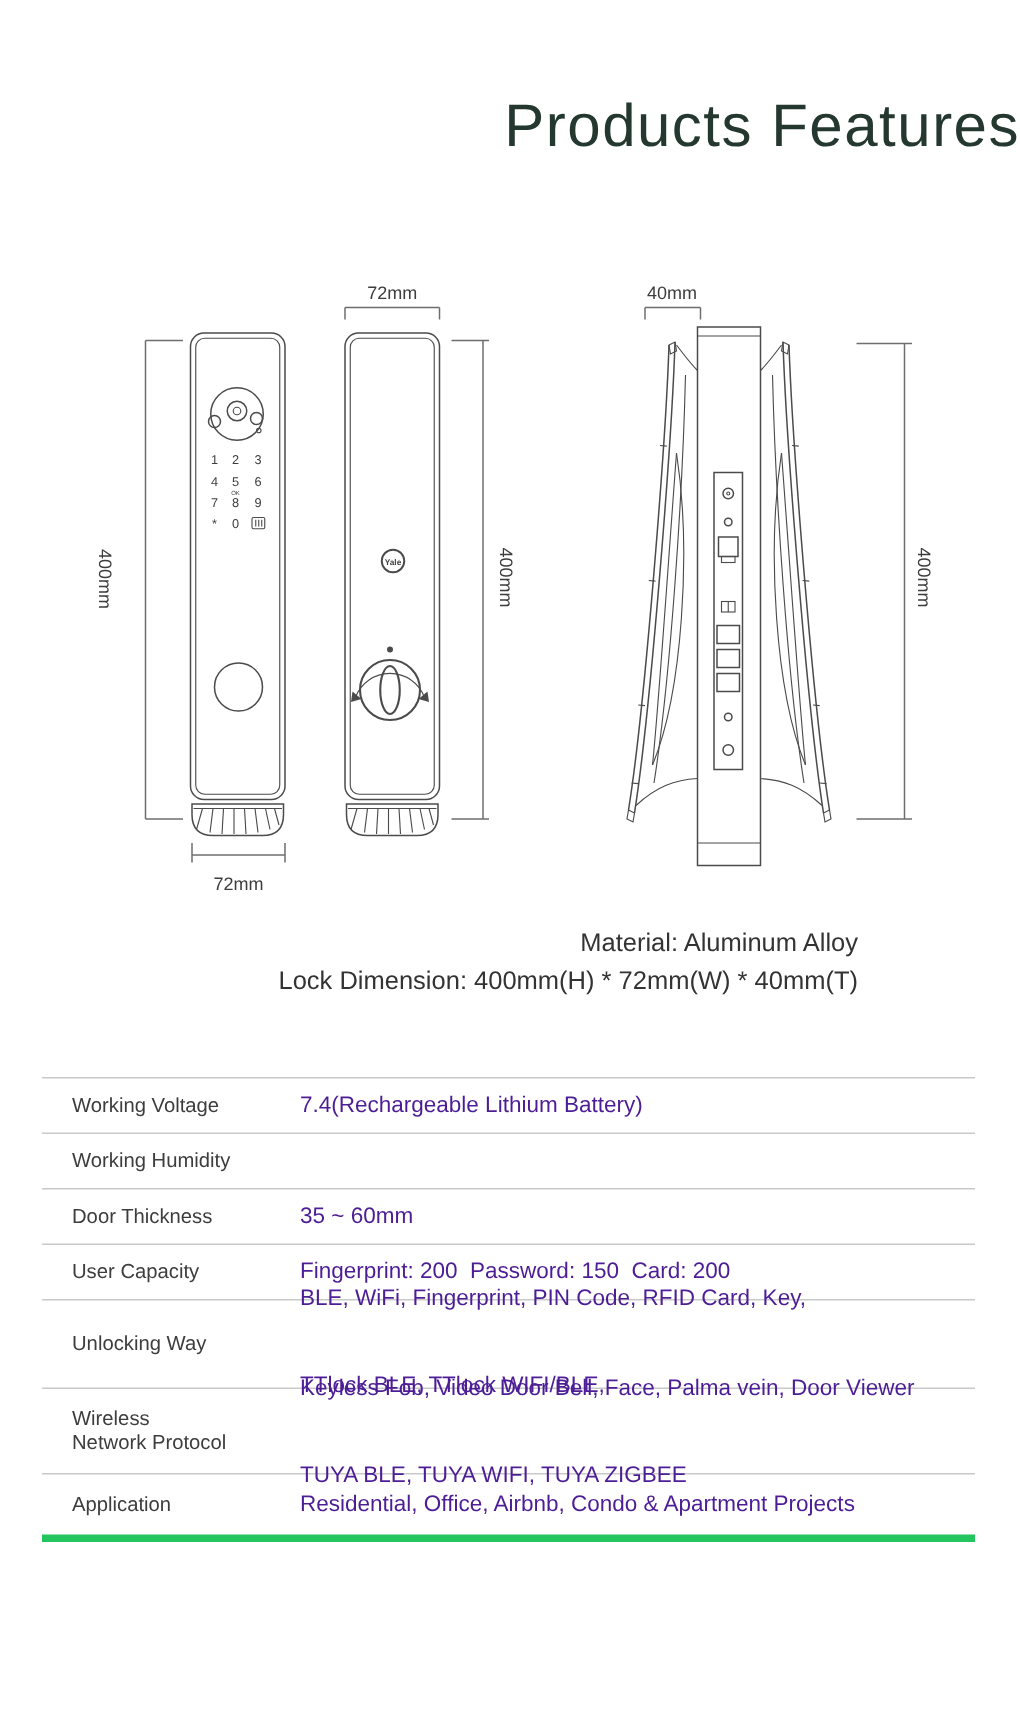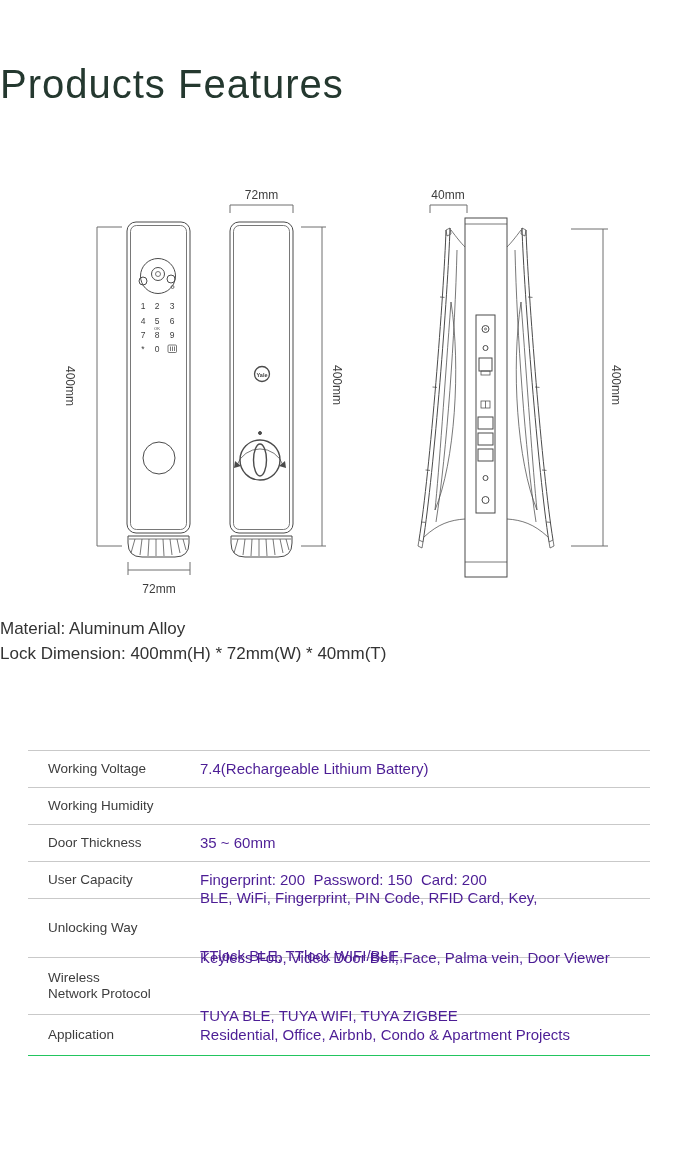--- a/index.html
+++ b/index.html
@@ -3,46 +3,46 @@
 <meta charset="utf-8">
 <style>
   * { margin:0; padding:0; box-sizing:border-box; }
   html,body { background:#ffffff; }
   body {
     width:680px; height:1150px; position:relative; overflow:hidden;
     font-family:"Liberation Sans", sans-serif; color:#333;
   }
   .page-title {
     position:absolute; top:62px; left:0; width:680px;
-    text-align:left; font-size:40px; font-weight:400;
+    text-align:right; font-size:40px; font-weight:400;
     color:#24382f; letter-spacing:1px;
   }
   .drawing-svg { position:absolute; top:172px; left:0; }
   .drawing-svg path, .drawing-svg rect, .drawing-svg circle,
   .drawing-svg ellipse, .drawing-svg line {
     fill:none; stroke:#4b4b4b; stroke-width:1;
   }
   .drawing-svg .thin { stroke-width:0.75; }
   .drawing-svg .dim  { stroke:#6e6e6e; stroke-width:1; }
   .drawing-svg text {
     stroke:none; fill:#3d3d3d; font-family:"Liberation Sans",sans-serif;
   }
   .dim-text { font-size:12px; }
   .keypad-key { font-size:8.5px; fill:#3f3f3f; }
   .ok-mark { font-size:4px; fill:#555; }
   .logo-text { font-size:5.5px; font-weight:bold; fill:#2e2e2e; }
   .arrow { fill:#4b4b4b; stroke:none; }
 
   .material-block {
     position:absolute; top:616px; left:0; width:572px;
-    text-align:left; font-size:17px; line-height:25px; color:#333;
+    text-align:right; font-size:17px; line-height:25px; color:#333;
   }
   .spec-table {
-    position:absolute; top:750px; left:28px; width:622px;
-    border-bottom:1px solid #22c55e;
+    position:absolute; top:718px; left:28px; width:622px;
+    border-bottom:5px solid #22c55e;
   }
   .spec-row {
     display:flex; align-items:center;
     border-top:1px solid #c9c9c9;
   }
   .spec-label {
     width:172px; padding-left:20px; flex:none;
     font-size:13.5px; line-height:16px; color:#3d3d3d;
   }
   .spec-value {

